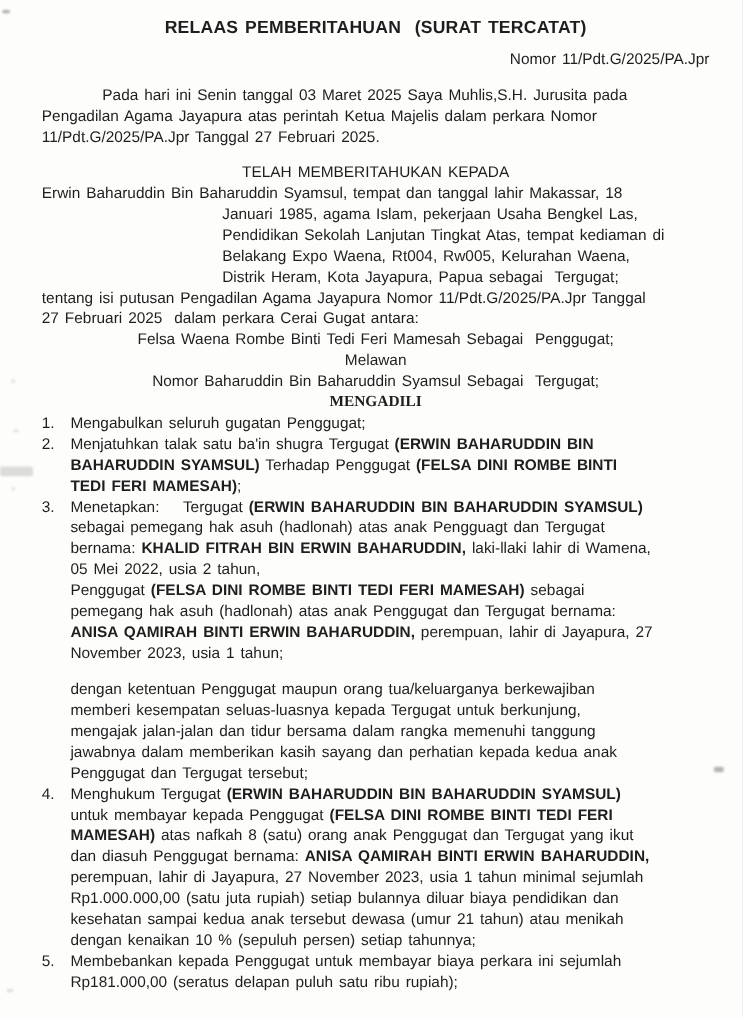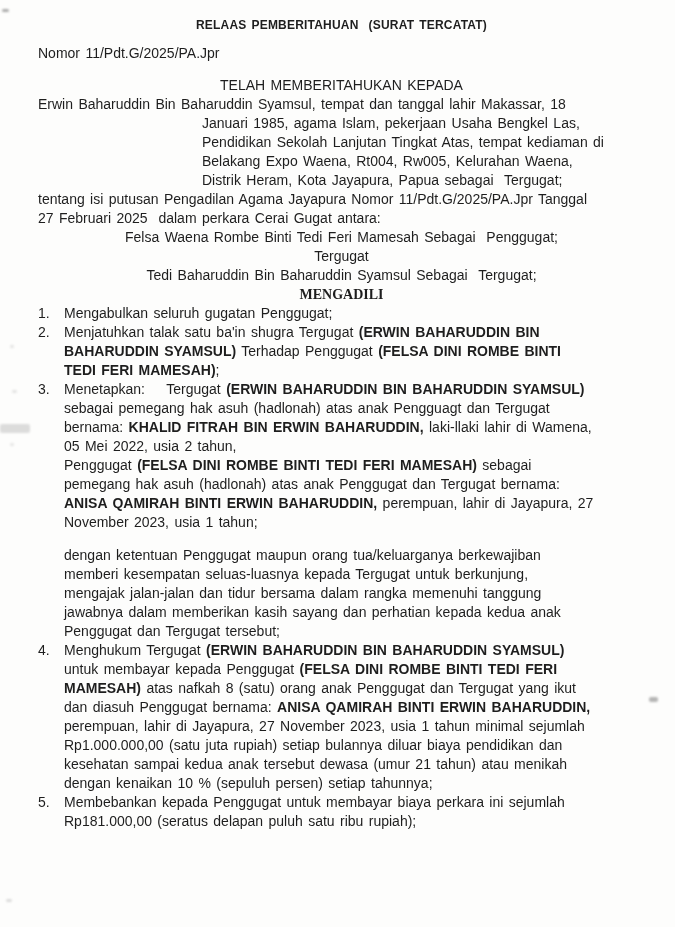--- a/index.html
+++ b/index.html
@@ -10,24 +10,24 @@
     box-sizing:border-box;
     padding:14px 30px 0 38px;
     font-family:"Liberation Sans", sans-serif;
     font-size:14px;
     line-height:19px;
     color:#1e1e1e;
     word-spacing:1.5px;
     overflow:hidden;
   }
   .title{
-    text-align:center;font-weight:bold;font-size:12px;
+    text-align:center;font-weight:bold;font-size:16px;
     margin-top:2px;letter-spacing:.2px;white-space:pre-wrap;
   }
-  .subtitle{text-align:left;margin-top:9px;margin-bottom:0;white-space:pre-wrap;}
+  .subtitle{text-align:right;margin-top:9px;margin-bottom:14px;white-space:pre-wrap;}
   .block{white-space:pre-wrap;}
   .p{text-indent:55px;}
   .hang{padding-left:164px;text-indent:-164px;}
   .flush{}
   .center{text-align:center;}
   .centerbold{text-align:center;font-weight:bold;font-family:Liberation Serif, serif;}
   .li-wrap{display:flex;}
   .num{width:26px;flex:none;}
   .li-body{flex:1;white-space:pre-wrap;}
   .licont{margin-left:26px;white-space:pre-wrap;}
@@ -35,32 +35,35 @@
   .gap{width:100%;}
   .speck{position:absolute;background:#4a4a4a;border-radius:2px;filter:blur(1px);}
 </style>
 </head>
 <body>
 
 <div class="page">
   <div class="title">RELAAS PEMBERITAHUAN  (SURAT TERCATAT)</div>
   <div class="subtitle">Nomor 11/Pdt.G/2025/PA.Jpr</div>
   <div id="doc-body">
+      <div class="block p"><span>Pada hari ini Senin tanggal 03 Maret 2025 Saya Muhlis,S.H. Jurusita pada
+Pengadilan Agama Jayapura atas perintah Ketua Majelis dalam perkara Nomor
+11/Pdt.G/2025/PA.Jpr Tanggal 27 Februari 2025.</span></div>
       <div class="gap" style="height: 13px;"></div>
       <div class="block center"><span>TELAH MEMBERITAHUKAN KEPADA</span></div>
       <div class="block hang"><span>Erwin Baharuddin Bin Baharuddin Syamsul, tempat dan tanggal lahir Makassar, 18
 Januari 1985, agama Islam, pekerjaan Usaha Bengkel Las,
 Pendidikan Sekolah Lanjutan Tingkat Atas, tempat kediaman di
 Belakang Expo Waena, Rt004, Rw005, Kelurahan Waena,
 Distrik Heram, Kota Jayapura, Papua sebagai  Tergugat;</span></div>
       <div class="block flush"><span>tentang isi putusan Pengadilan Agama Jayapura Nomor 11/Pdt.G/2025/PA.Jpr Tanggal
 27 Februari 2025  dalam perkara Cerai Gugat antara:</span></div>
       <div class="block center"><span>Felsa Waena Rombe Binti Tedi Feri Mamesah Sebagai  Penggugat;</span></div>
-      <div class="block center"><span>Tergugat</span></div>
-      <div class="block center"><span>Tedi Baharuddin Bin Baharuddin Syamsul Sebagai  Tergugat;</span></div>
+      <div class="block center"><span>Melawan</span></div>
+      <div class="block center"><span>Nomor Baharuddin Bin Baharuddin Syamsul Sebagai  Tergugat;</span></div>
       <div class="block centerbold"><span>MENGADILI</span></div>
       <div class="li-wrap">
         <div class="num">1.</div>
         <div class="li-body block"><span>Mengabulkan seluruh gugatan Penggugat;</span></div>
       </div>
       <div class="li-wrap">
         <div class="num">2.</div>
         <div class="li-body block"><span>Menjatuhkan talak satu ba'in shugra Tergugat </span><span class="bold">(ERWIN BAHARUDDIN BIN
 BAHARUDDIN SYAMSUL)</span><span> Terhadap Penggugat </span><span class="bold">(FELSA DINI ROMBE BINTI
 TEDI FERI MAMESAH)</span><span>;</span></div>

